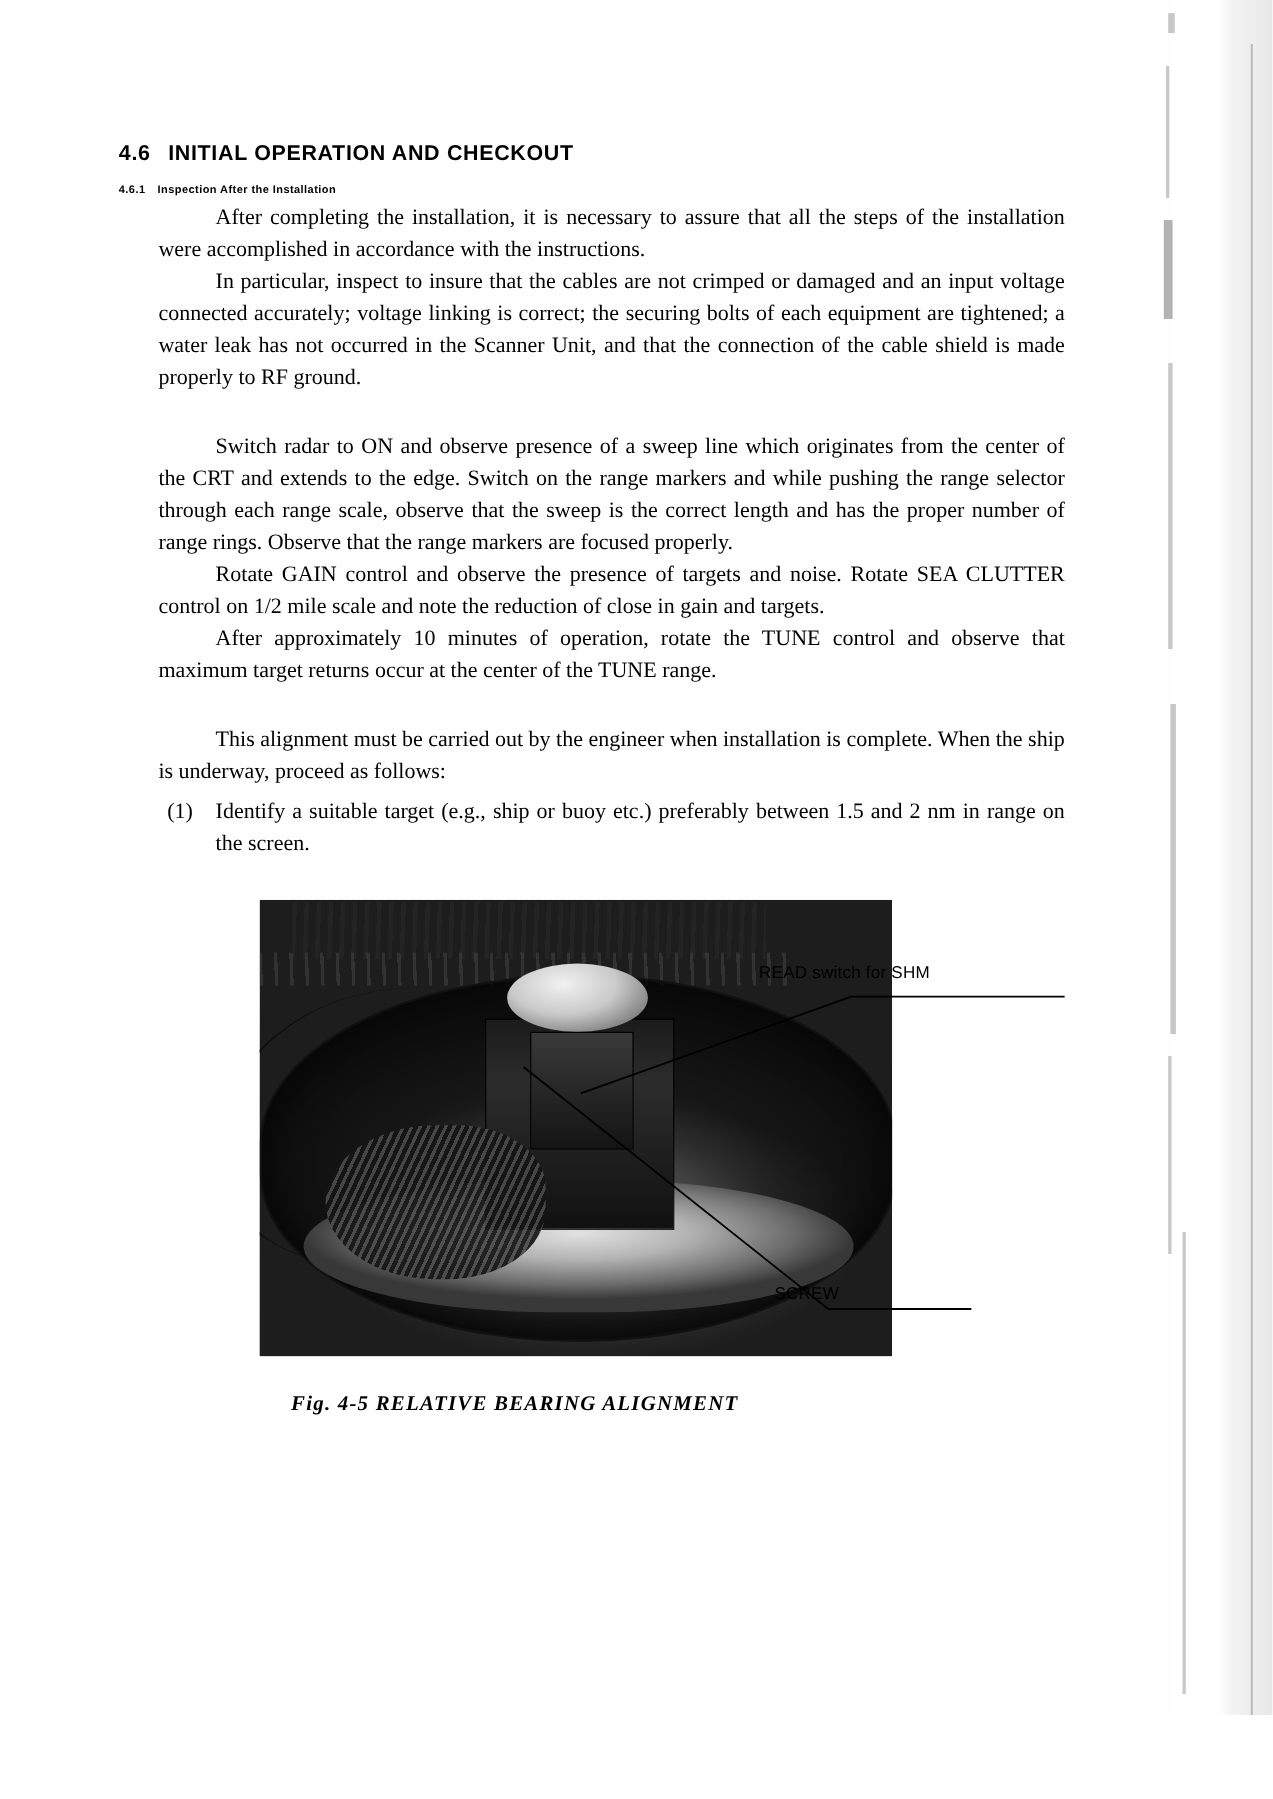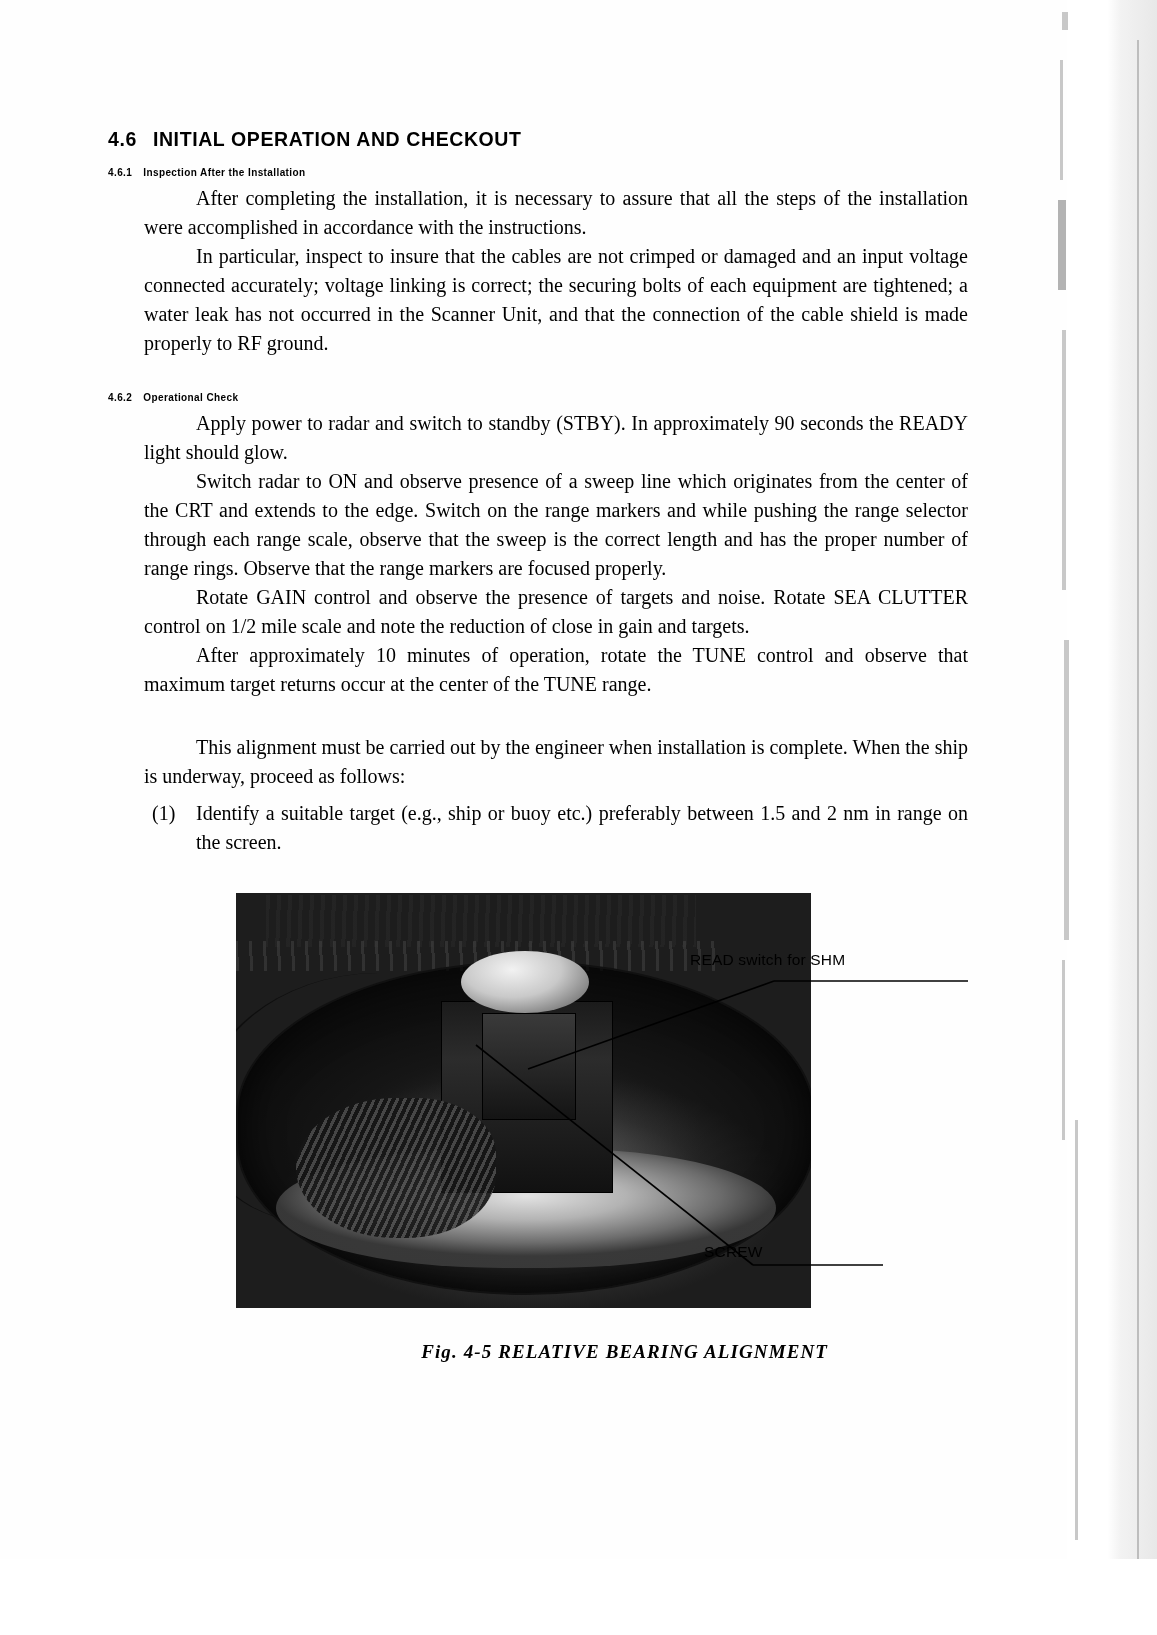--- a/index.html
+++ b/index.html
@@ -202,21 +202,21 @@
     font-family: "Liberation Sans", sans-serif;
     font-size: 15.5px;
     letter-spacing: .2px;
     white-space: nowrap;
   }
   .fig-caption {
     position: absolute;
     left: 0;
     top: 448px;
     width: 720px;
-    text-align: right;
+    text-align: center;
     font-family: "Liberation Serif", serif;
     font-style: italic;
     font-weight: bold;
     font-size: 19px;
     letter-spacing: 1.1px;
   }
   .page-number {
     position: absolute;
     left: 108px;
     top: 1566px;
@@ -258,25 +258,21 @@
     <h2 class="sub-title">
       <span class="num">4.6.1</span><span>Inspection After the Installation</span>
     </h2>
     <div class="block">
       <p class="body">After completing the installation, it is necessary to assure that all the steps of the installation were accomplished in accordance with the instructions.</p>
       <p class="body">In particular, inspect to insure that the cables are not crimped or damaged and an input voltage connected accurately;  voltage linking is correct;  the securing bolts of each equipment are tightened;  a water leak has not occurred in the Scanner Unit, and that the connection of the cable shield is made properly to RF ground.</p>
     </div>
 
     <div class="gap-lg"></div>
 
-    <h2 class="sub-title">
-      <span class="num">4.6.2</span><span>Operational Check</span>
-    </h2>
     <div class="block">
-      <p class="body">Apply power to radar and switch to standby (STBY).  In approximately 90 seconds the READY light should glow.</p>
       <p class="body">Switch radar to ON and observe presence of a sweep line which originates from the center of the CRT and extends to the edge. Switch on the range markers and while pushing the range selector through each range scale, observe that the sweep is the correct length and has the proper number of range rings. Observe that the range markers are focused properly.</p>
       <p class="body">Rotate GAIN control and observe the presence of targets and noise.  Rotate SEA CLUTTER control on 1/2 mile scale and note the reduction of close in gain and targets.</p>
       <p class="body">After approximately 10 minutes of operation, rotate the TUNE control and observe that maximum target returns occur at the center of the TUNE range.</p>
     </div>
 
     <div class="gap-lg"></div>
 
     <div class="block">
       <p class="body">This alignment must be carried out by the engineer when installation is complete. When the ship is underway, proceed as follows:</p>
       <div class="list-item">

